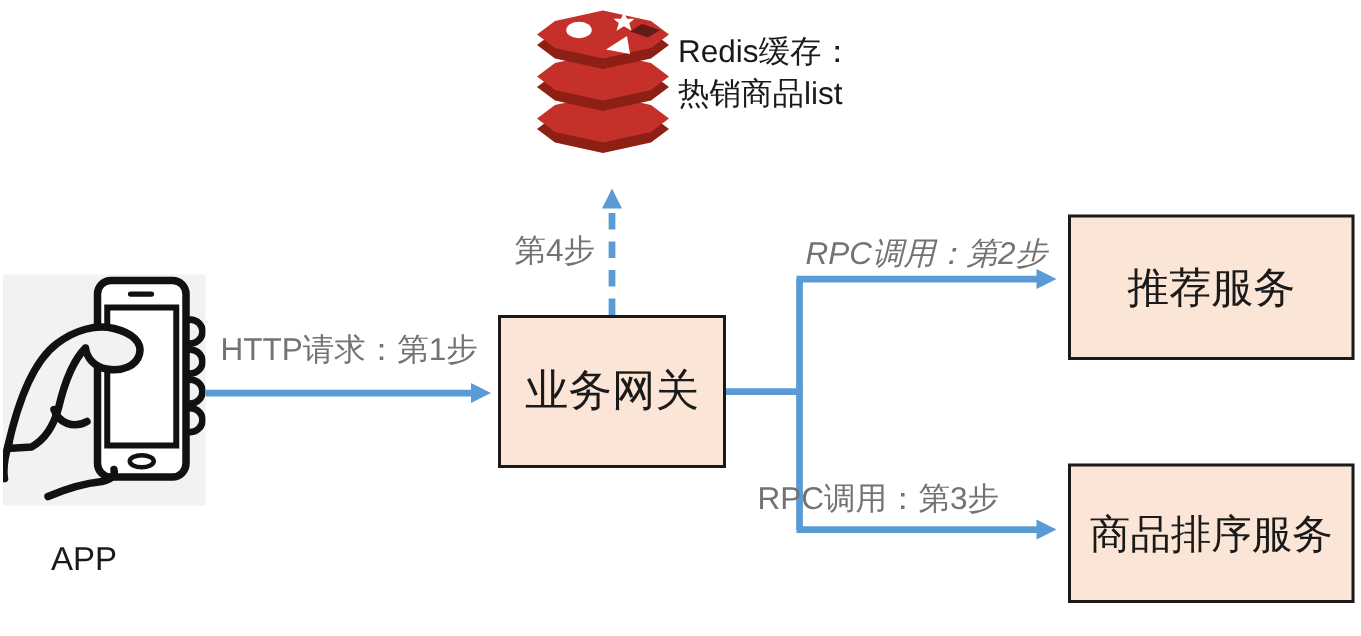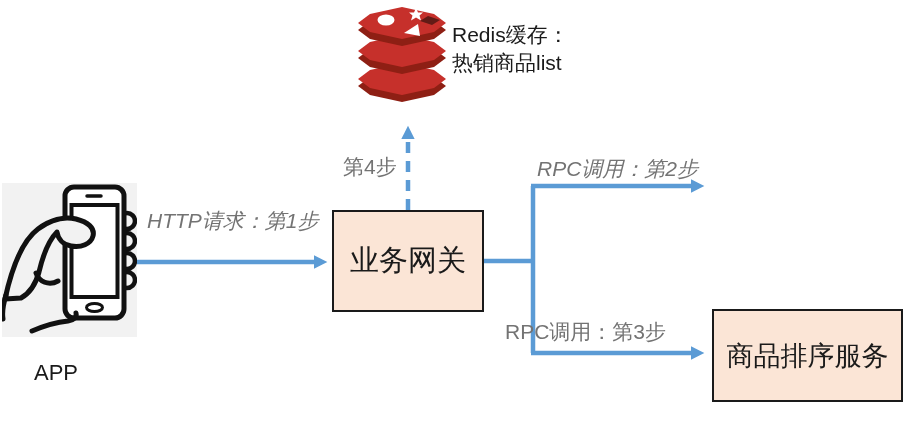--- a/index.html
+++ b/index.html
@@ -30,21 +30,21 @@
     display: flex; align-items: center; justify-content: center;
     box-sizing: border-box;
     color: #1a1a1a;
   }
   .node-gateway   { left: 332px; top: 210px; width: 152px; height: 102px; font-size: 29px; }
   .node-recommend { left: 712px; top: 143px; width: 191px; height:  97px; font-size: 28px; }
   .node-ranking   { left: 712px; top: 309px; width: 191px; height:  93px; font-size: 27px; }
 
   
   .edge-label { font-size: 21px; color: #737373; white-space: nowrap; }
-  .label-http  { left: 147px; top: 207px; font-style: italic; }
+  .label-http  { left: 147px; top: 219px; }
   .label-step4 { left: 343px; top: 153px; }
   .label-rpc2  { left: 537px; top: 155px; font-style: italic; }
   .label-rpc3  { left: 505px; top: 318px; }
 
   
   .redis-text {
     left: 452px; top: 21px;
     font-size: 21px; line-height: 28px; color: #1a1a1a; white-space: nowrap;
   }
 
@@ -124,20 +124,23 @@
   </svg>
 
   <div class="abs redis-text">
     <div>Redis缓存：</div>
     <div>热销商品list</div>
   </div>
 
   <div class="abs node node-gateway">
     <span>业务网关</span>
   </div>
+  <div class="abs node node-recommend">
+    <span>推荐服务</span>
+  </div>
   <div class="abs node node-ranking">
     <span>商品排序服务</span>
   </div>
 
   <div class="abs edge-label label-http">HTTP请求：第1步</div>
   <div class="abs edge-label label-step4">第4步</div>
   <div class="abs edge-label label-rpc2">RPC调用：第2步</div>
   <div class="abs edge-label label-rpc3">RPC调用：第3步</div>
 
 </div>

